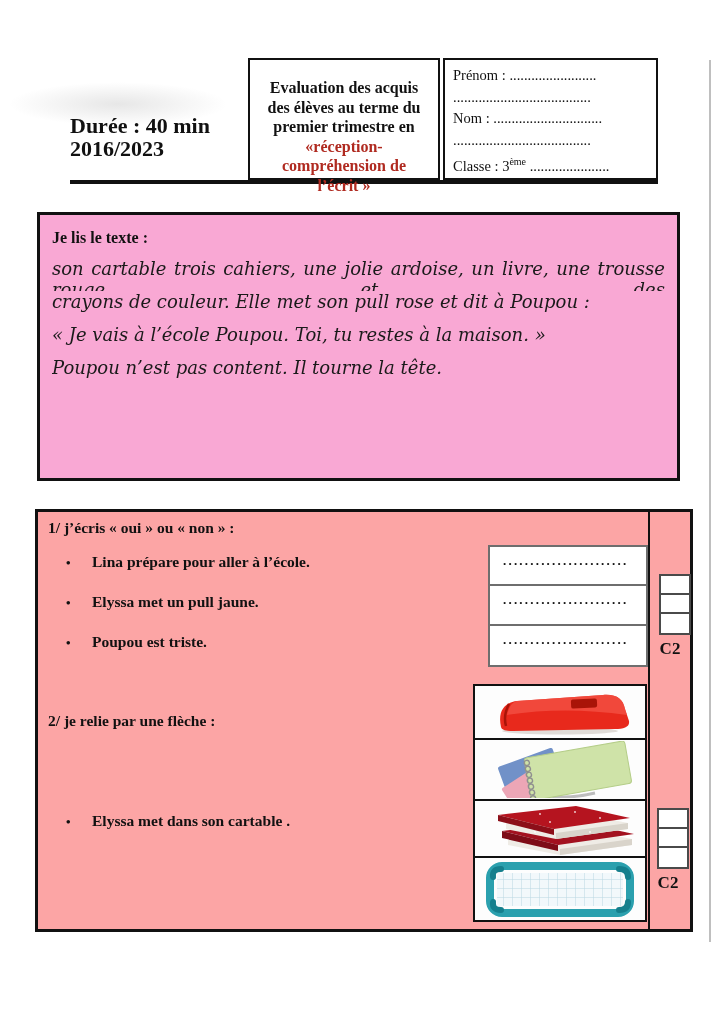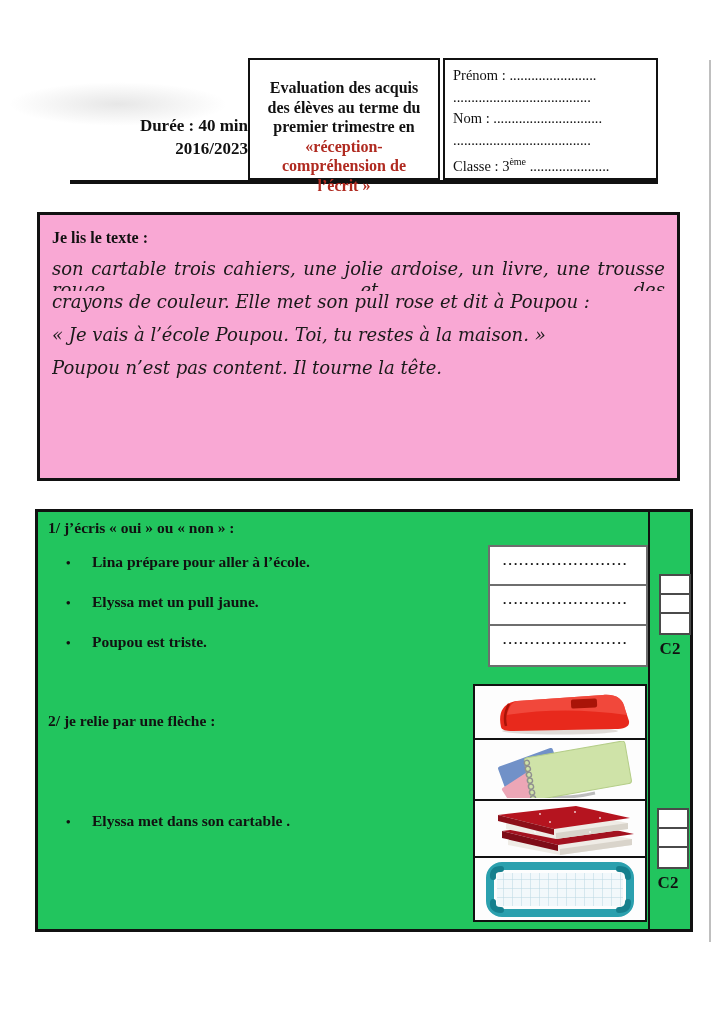--- a/index.html
+++ b/index.html
@@ -5,41 +5,41 @@
   html,body{margin:0;padding:0;background:#ffffff;}
   .page{position:relative;width:720px;height:1018px;background:#ffffff;overflow:hidden;
         font-family:"Liberation Serif", serif;color:#111;}
   .scan-edge{position:absolute;left:709px;top:60px;width:2px;height:882px;background:#bfbfbf;}
   .scan-smudge{position:absolute;left:8px;top:82px;width:220px;height:44px;
         background:radial-gradient(ellipse at center,rgba(120,120,120,.18),rgba(120,120,120,0) 70%);}
 
   
   .header{position:absolute;left:70px;top:58px;width:588px;height:126px;display:flex;
           border-bottom:4px solid #111;box-sizing:border-box;}
-  .h-left{width:178px;text-align:right;padding-top:56px;font-weight:bold;font-size:17px;line-height:23px;}
+  .h-left{width:178px;text-align:left;padding-top:56px;font-weight:bold;font-size:22px;line-height:23px;}
   .h-mid{width:192px;box-sizing:border-box;border:2px solid #111;text-align:center;
          font-weight:bold;font-size:16px;line-height:19.5px;padding-top:18px;}
   .h-right{width:215px;box-sizing:border-box;border:2px solid #111;margin-left:3px;
            font-weight:normal;font-size:14.5px;line-height:21.6px;padding:5px 6px 0 8px;
            white-space:nowrap;overflow:hidden;}
   .red{color:var(--accent,#b02a20);}
   sup{font-size:10px;}
 
   
   .reading-box{position:absolute;left:37px;top:212px;width:643px;height:269px;box-sizing:border-box;
                border:3px solid #111;padding:14px 12px 0 12px;background:#f9a8d4;}
   .reading-label{font-weight:bold;font-size:16px;}
   .passage{margin-top:11px;font-family:"DejaVu Serif", serif;font-style:italic;font-size:18px;color:#1a1a1a;}
   .p-line{height:33px;overflow:hidden;}
   .p-line.fill{text-align:justify;text-align-last:justify;}
   .p-line.indent{padding-left:16px;}
 
   
   .question-box{position:absolute;left:35px;top:509px;width:658px;height:423px;box-sizing:border-box;
-                border:3px solid #111;background:#22c55e;}
+                border:3px solid #111;background:#fca5a5;}
   .qb-divider{position:absolute;top:0;bottom:0;right:40px;width:2px;background:#111;}
   .q-label{position:absolute;font-weight:bold;font-size:15.5px;white-space:nowrap;}
   #q1-label{left:10px;top:7px;}
   #q2-label{left:10px;top:200px;}
   .q-item{position:absolute;left:28px;font-weight:bold;font-size:15.5px;white-space:nowrap;}
   .q-item .bullet{display:inline-block;width:26px;font-size:13px;}
   #q1-item-0{top:41px;} #q1-item-1{top:81px;} #q1-item-2{top:121px;} #q2-item{top:300px;}
 
   .answer-table{position:absolute;left:450px;top:33px;width:160px;height:122px;box-sizing:border-box;
                 border:2px solid #6e6e6e;background:#fff;}

